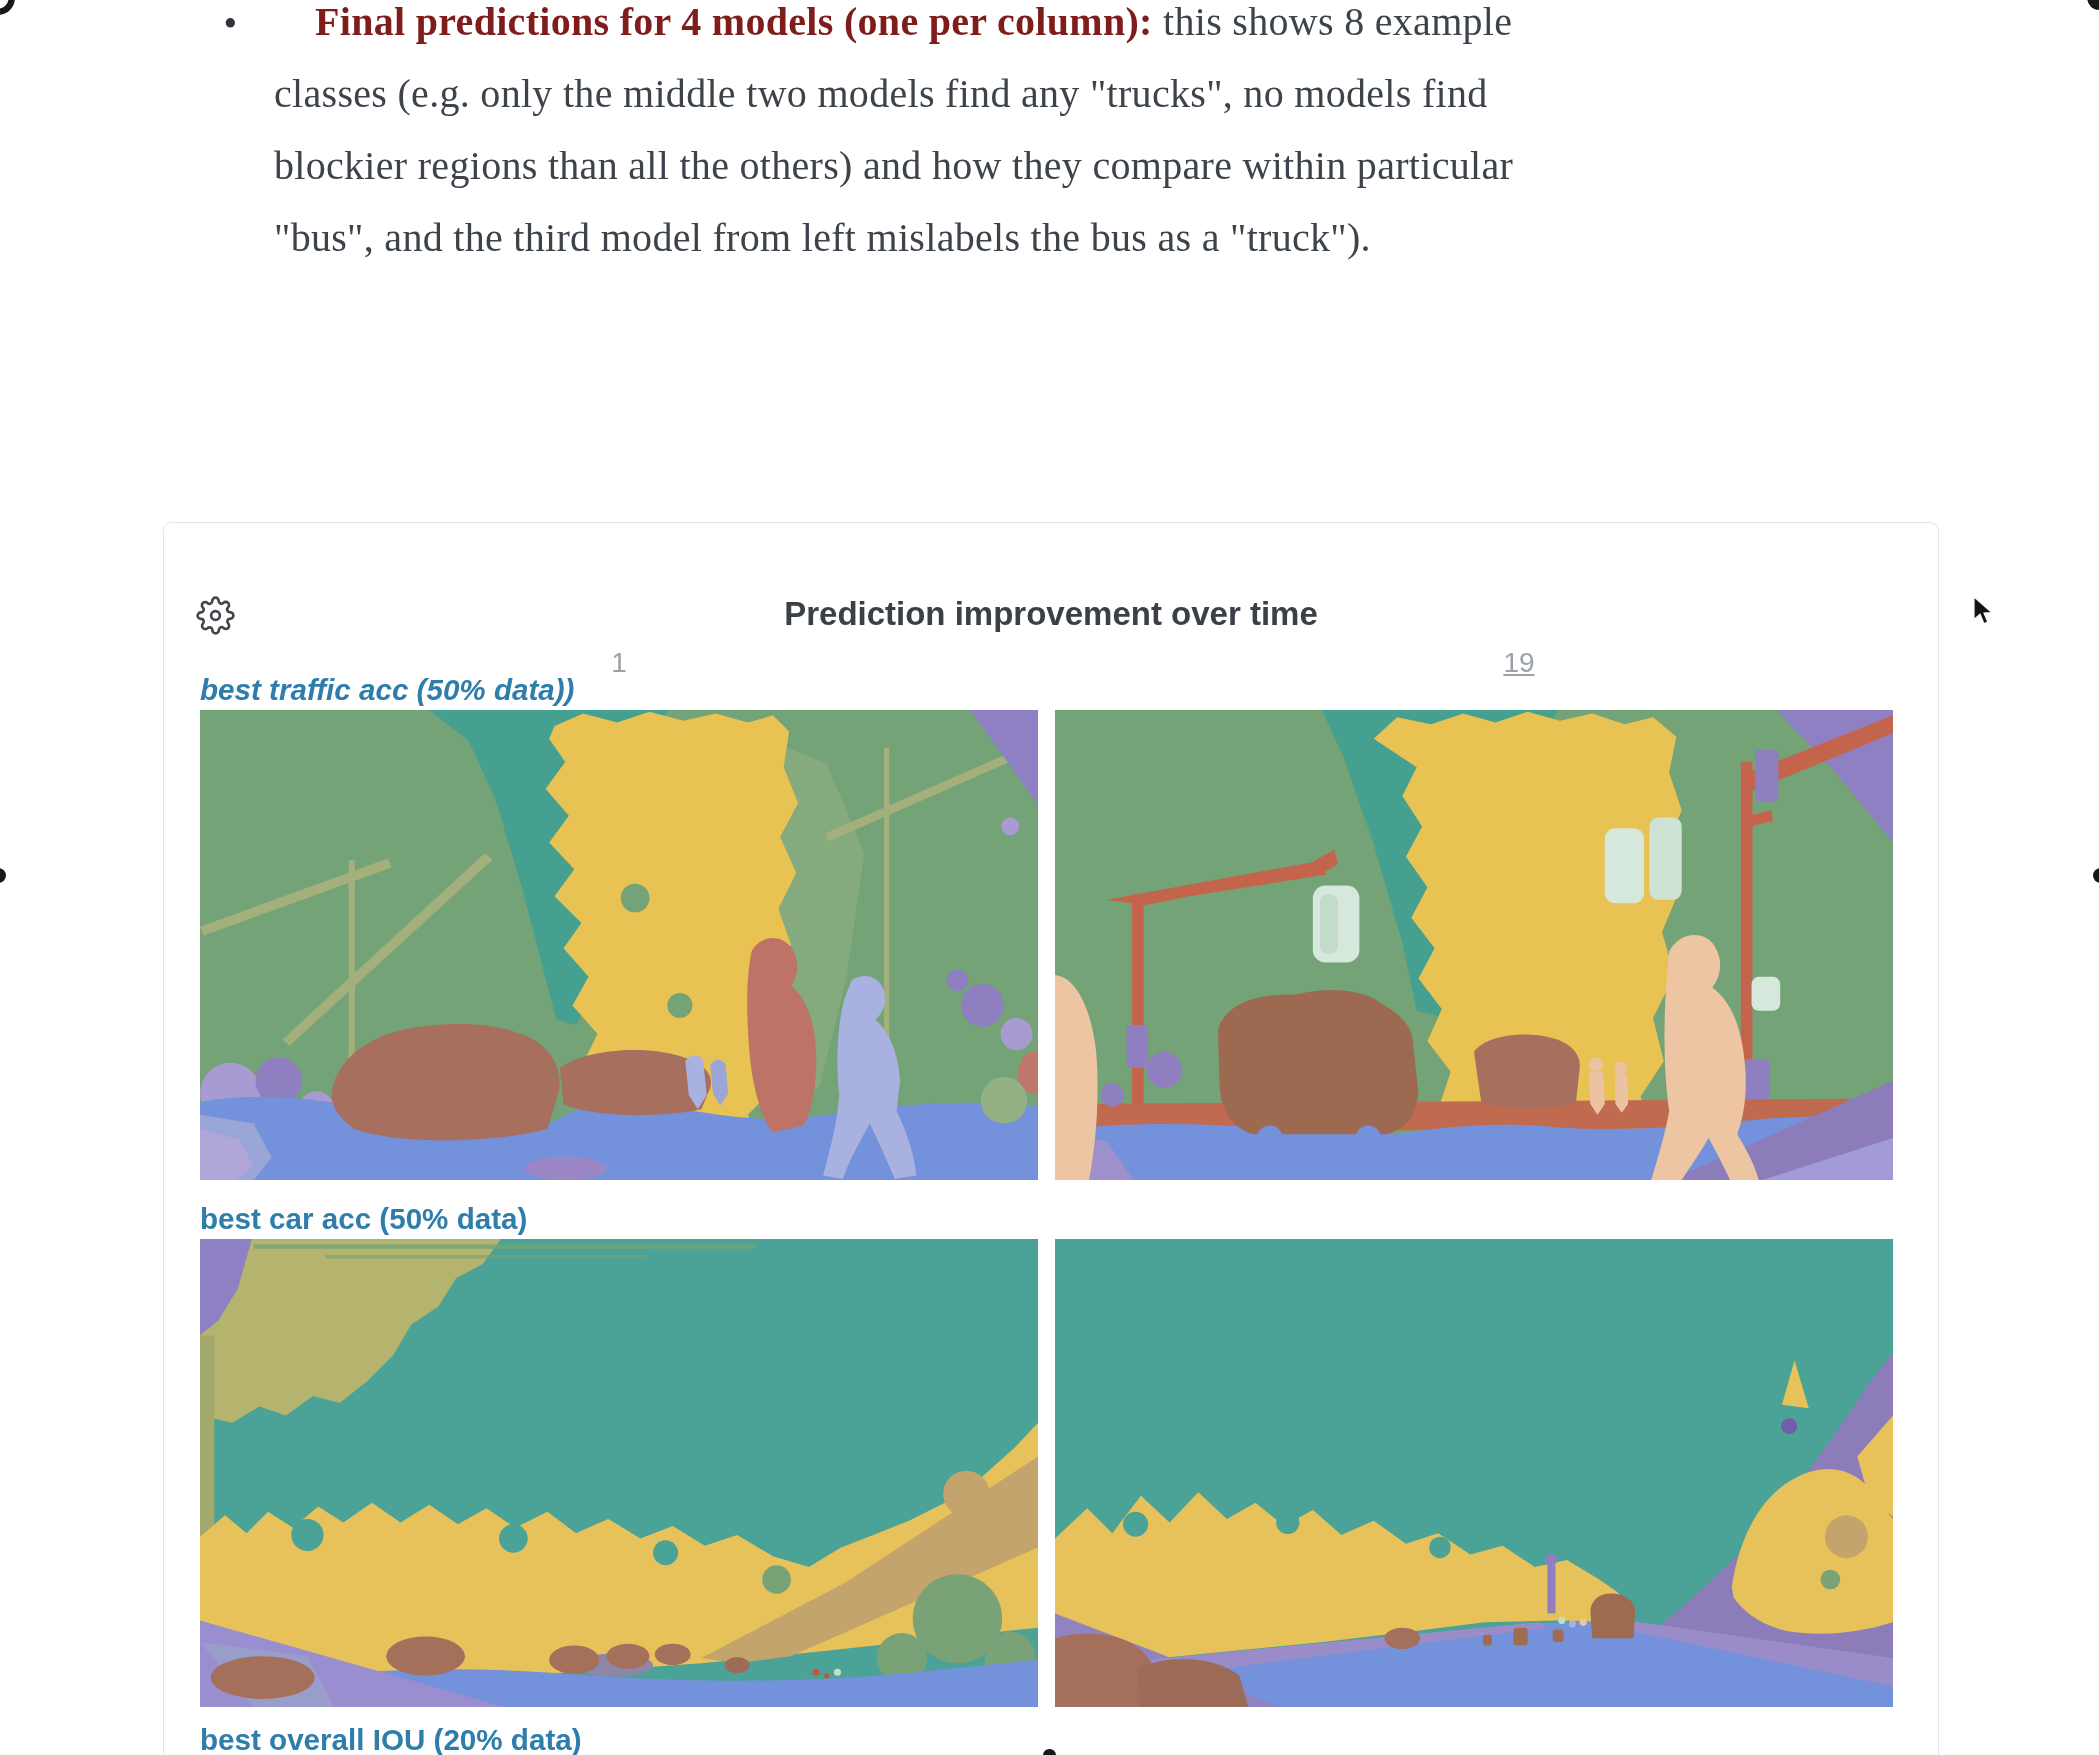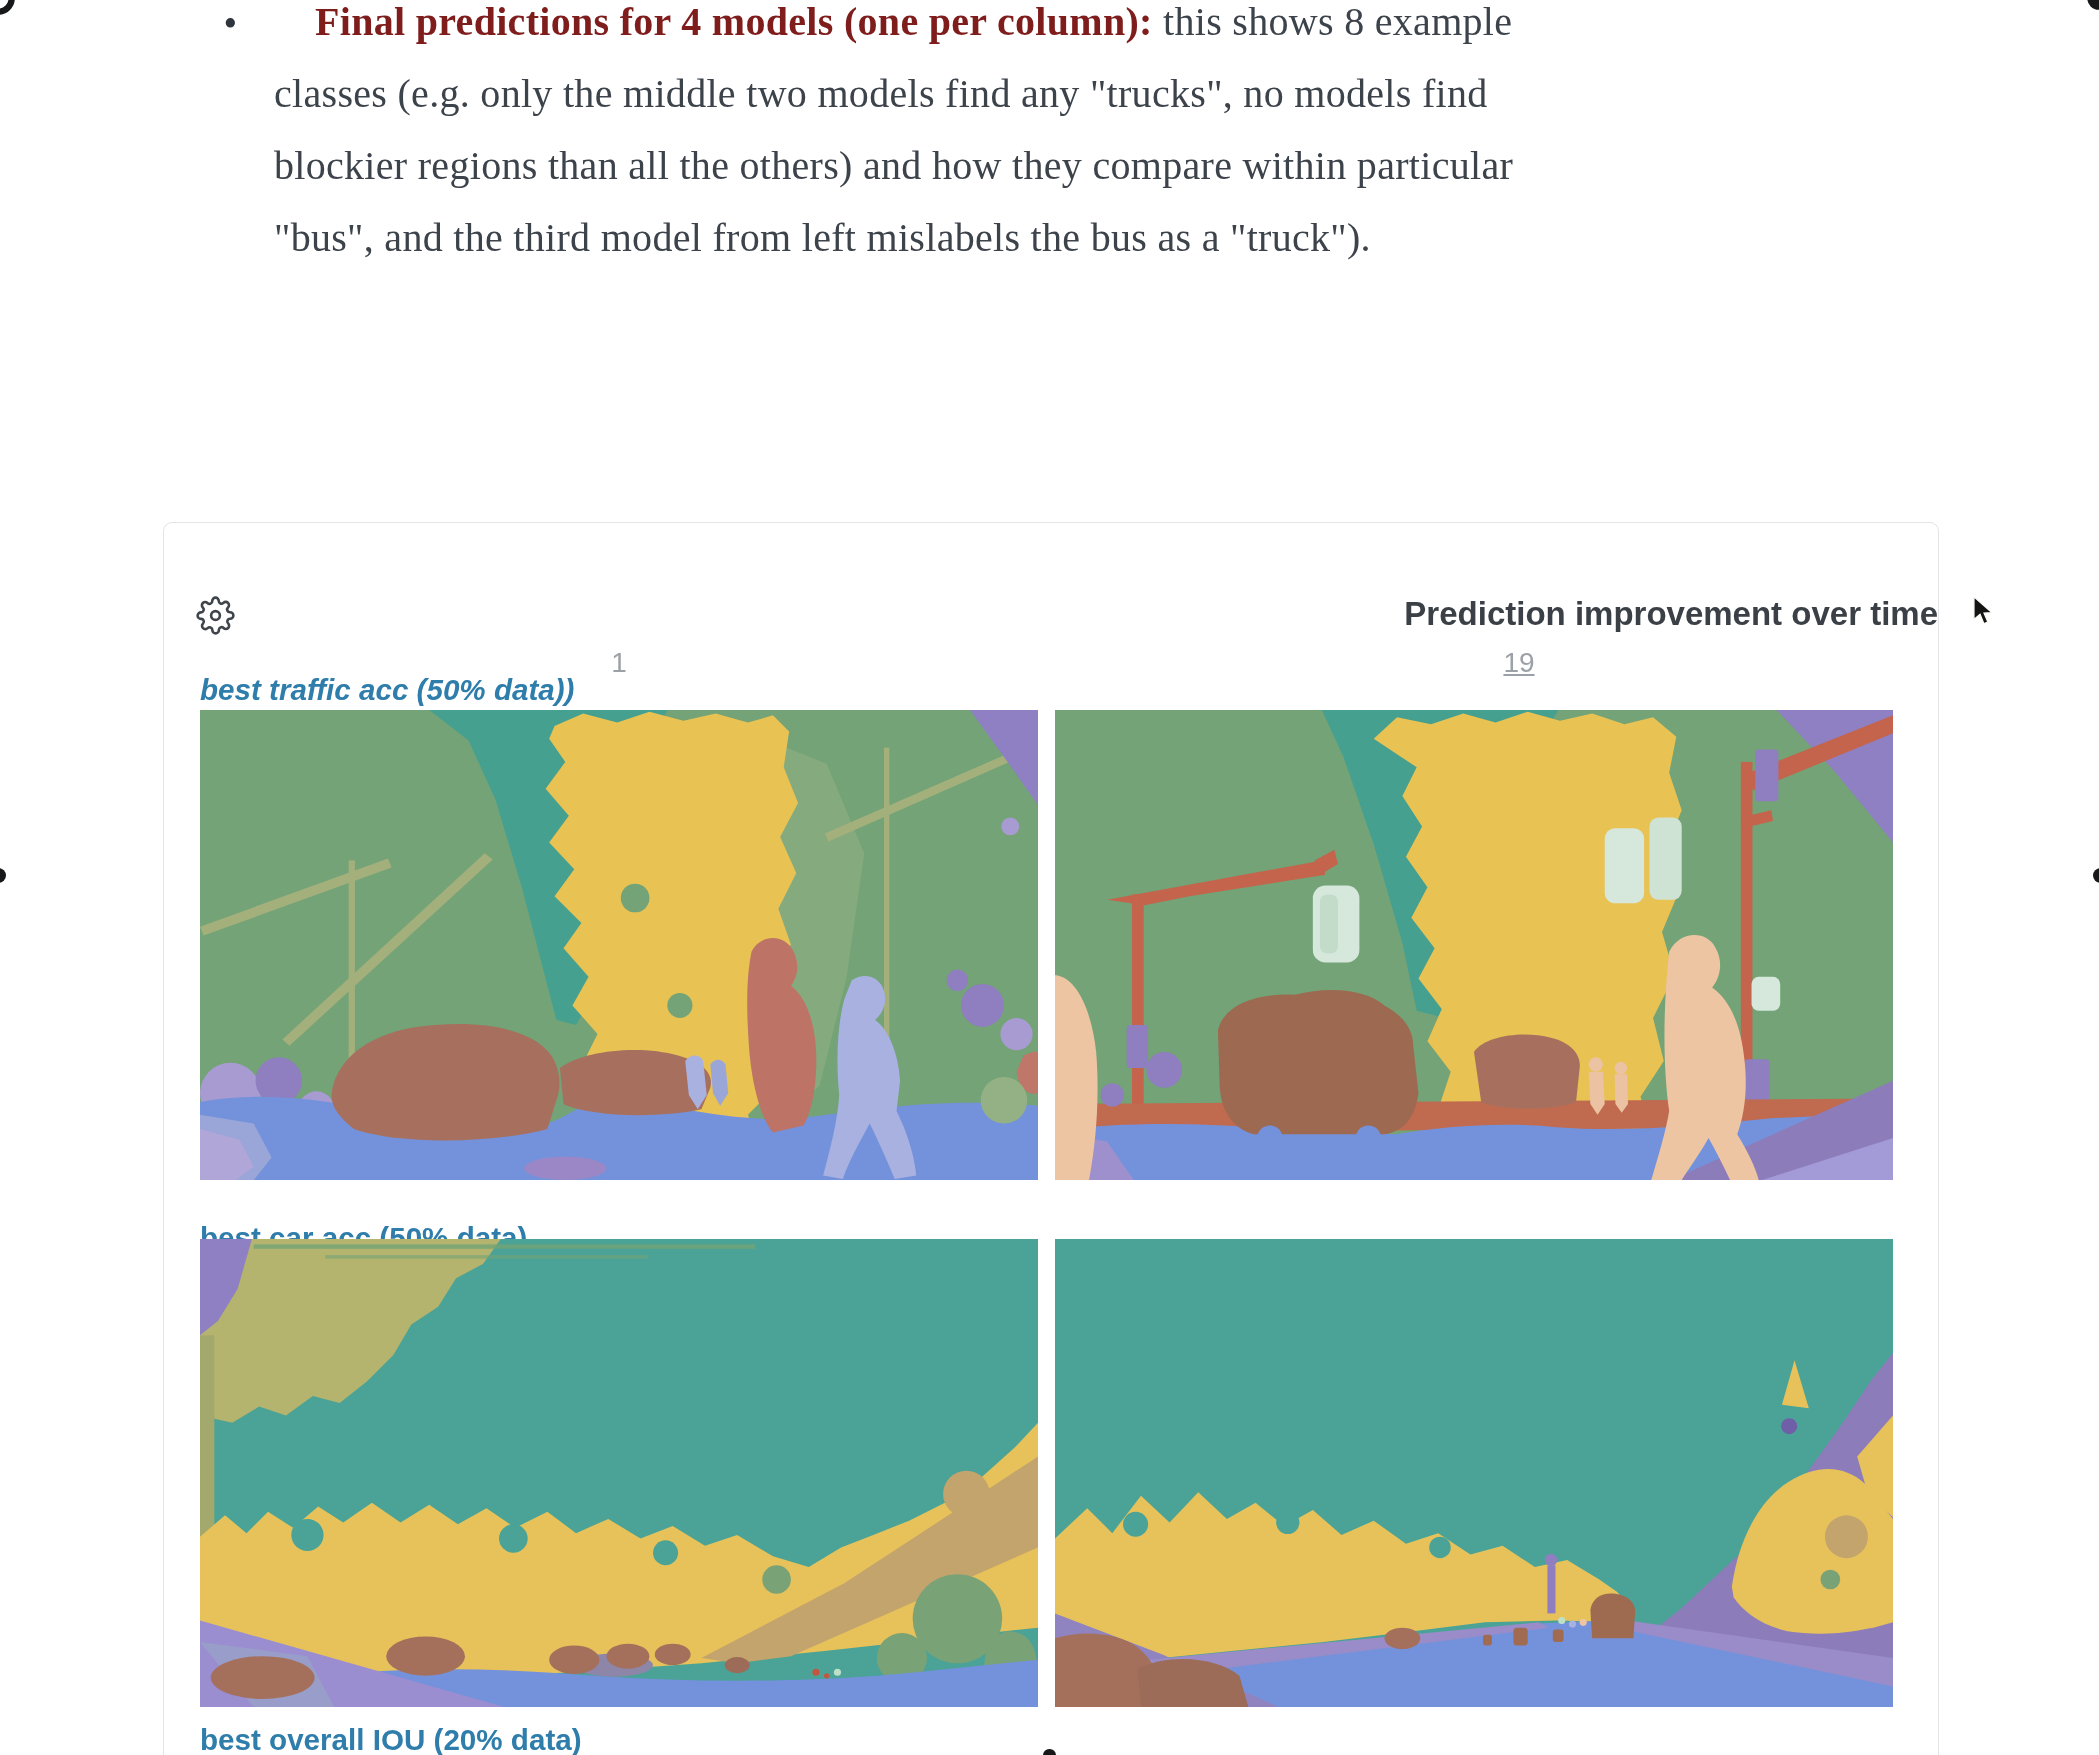--- a/index.html
+++ b/index.html
@@ -16,32 +16,32 @@
   .paragraph .bullet{position:absolute;left:-5.4px;top:1.8px;font-size:39px;color:#2f353c;}
   .pline{white-space:nowrap;margin-left:45px;}
   .pline b{font-weight:700;color:#7f1d1d;margin-left:41px;}
   
   .panel{
     position:absolute;left:163px;top:522px;width:1774px;height:1281px;
     background:#fff;border:0.9px solid #e2e4e7;border-radius:9px;
   }
   .gear-btn{position:absolute;left:32px;top:73px;width:39px;height:39px;cursor:pointer;background:none;border:none;padding:0;}
   .panel-title{
-    position:absolute;left:0;right:0;top:72px;text-align:right;
+    position:absolute;left:0;right:0;top:72px;text-align:center;
     font-size:33px;font-weight:700;color:#3a4045;
   }
   .step-label{
     position:absolute;top:124px;width:838px;text-align:center;
     font-size:28px;color:#9ba1a6;
   }
   .step-1{left:36px;} .step-2{left:936px;text-decoration:underline;}
   .row-label{
     position:absolute;left:36px;font-size:29.6px;font-weight:700;color:#2e7dab;cursor:pointer;
   }
-  .row-label.r1{top:150px;font-style:italic;} .row-label.r2{top:698px;text-align:center;} .row-label.r3{top:1200px;}
+  .row-label.r1{top:150px;font-style:italic;} .row-label.r2{top:679px;text-align:center;} .row-label.r3{top:1200px;}
   .seg{position:absolute;width:838px;display:block;}
   .seg.c1{left:36px;} .seg.c2{left:891px;}
   .seg.row1{top:187px;height:470px;} .seg.row2{top:716px;height:468px;}
   
   .cursor{position:absolute;left:1972px;top:595px;width:23px;height:32px;pointer-events:none;}
   .edge-dot{position:absolute;background:#17181a;border-radius:50%;}
   .dot-left{width:15px;height:15px;left:-9px;top:868px;}
   .dot-right{width:15px;height:15px;left:2093px;top:868px;}
   .dot-bottom{width:12.5px;height:12.5px;left:1043px;top:1749px;}
   .corner-tl{position:absolute;left:0;top:0;width:36px;height:36px;}

